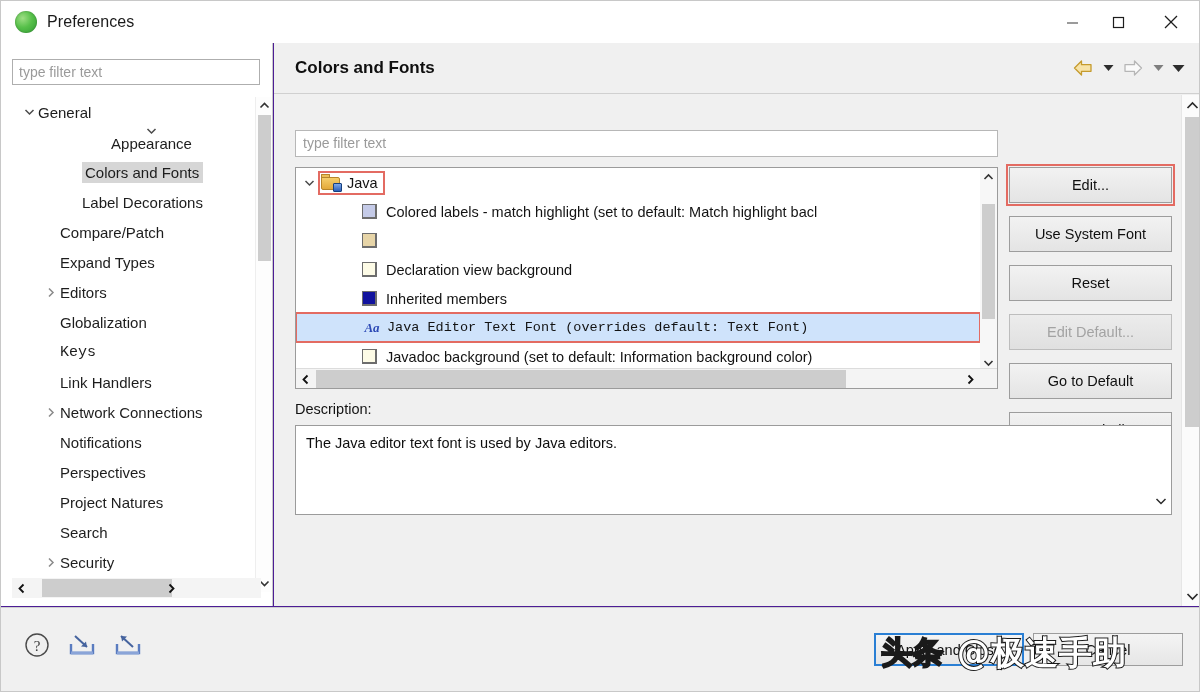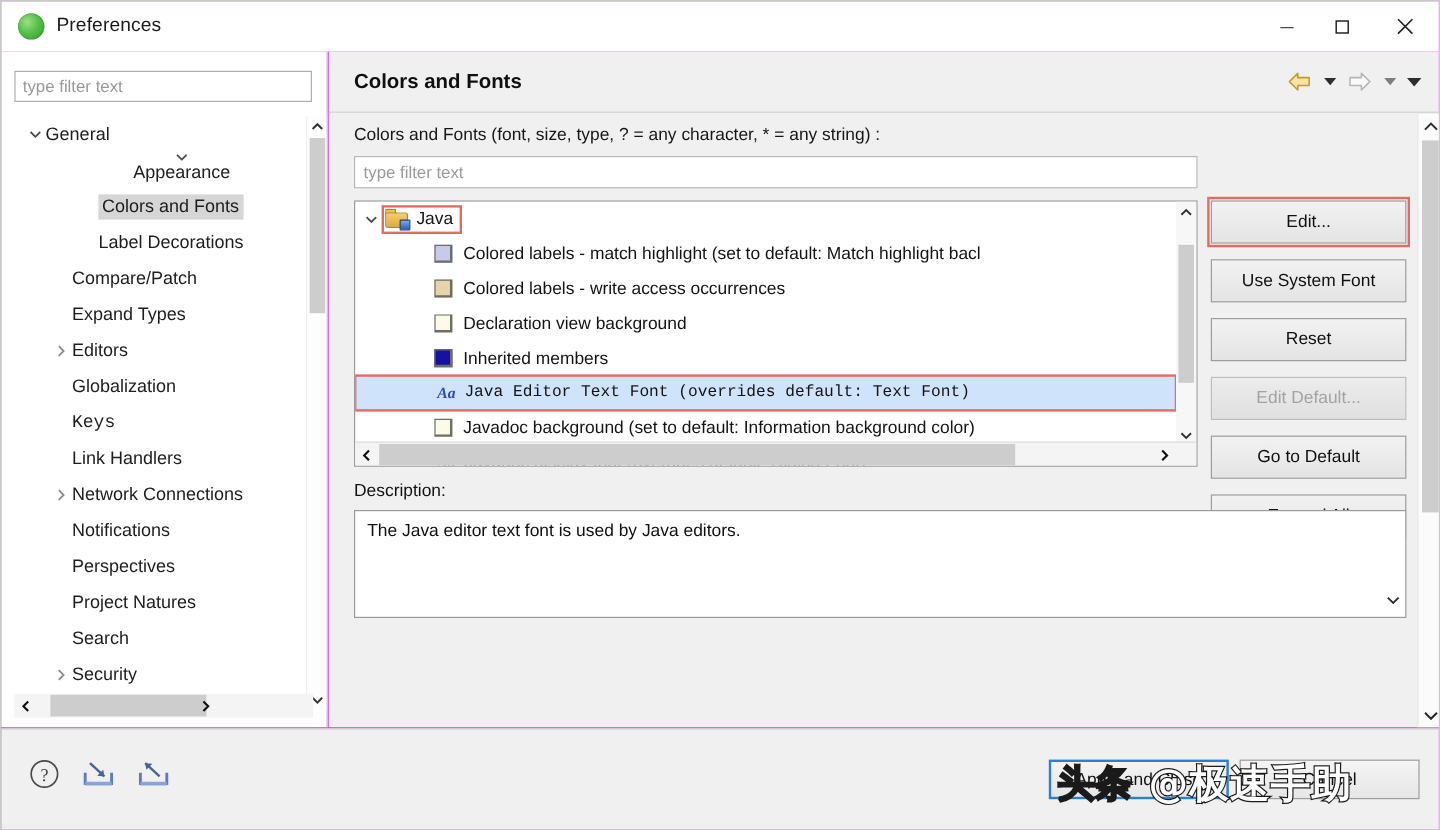--- a/index.html
+++ b/index.html
@@ -6,21 +6,21 @@
   html, body {
     margin: 0; padding: 0;
     width: 1200px; height: 692px;
     overflow: hidden;
     font-family: "Liberation Sans", sans-serif;
     background: #ffffff;
   }
   #app {
     position: relative;
     width: 1200px; height: 692px;
-    background: #d946ef;
+    background: #4c1d95;
     border: 1px solid #c8c8c8;
     overflow: hidden;
   }
 
   
   .titlebar {
     position: absolute; left: 0; top: 0; width: 1200px; height: 42px;
     background: #ffffff;
     display: flex; align-items: center;
   }
@@ -459,21 +459,20 @@
         <div class="nav-caret">
           <svg width="13" height="9" viewBox="0 0 13 9">
               <polygon points="0.5,1 12.5,1 6.5,8" fill="#2d2d2d"></polygon>
             </svg>
         </div>
       </div>
     </div>
 
     <div class="inner">
 
-      <div class="section-label">Colors and Fonts (font, size, type, ? = any character, * = any string) :</div>
 
       <div class="tree-filter">type filter text</div>
 
       <div class="font-tree">
         <div class="ft-inner" id="font-tree-rows">
             <div class="ft-row">
               <span class="twisty">
                 <svg width="11" height="8" viewBox="0 0 11 8">
                   <polyline points="1.5,2 5.5,6 9.5,2" fill="none" stroke="#4a4a4a" stroke-width="1.5"></polyline>
                 </svg>
@@ -486,21 +485,20 @@
                 </span>
                 <span>Java</span>
               </span>
             </div>
             <div class="ft-row indent">
               <span class="swatch" style="background:#c5cbe8"></span>
               <span class="">Colored labels - match highlight (set to default: Match highlight bacl</span>
             </div>
             <div class="ft-row indent">
               <span class="swatch" style="background:#e7d5a8"></span>
-              <span class="">Colored labels - write access occurrences</span>
             </div>
             <div class="ft-row indent">
               <span class="swatch" style="background:#fdfbe6"></span>
               <span class="">Declaration view background</span>
             </div>
             <div class="ft-row indent">
               <span class="swatch" style="background:#12139e"></span>
               <span class="">Inherited members</span>
             </div>
             <div class="ft-row indent row-selected">

